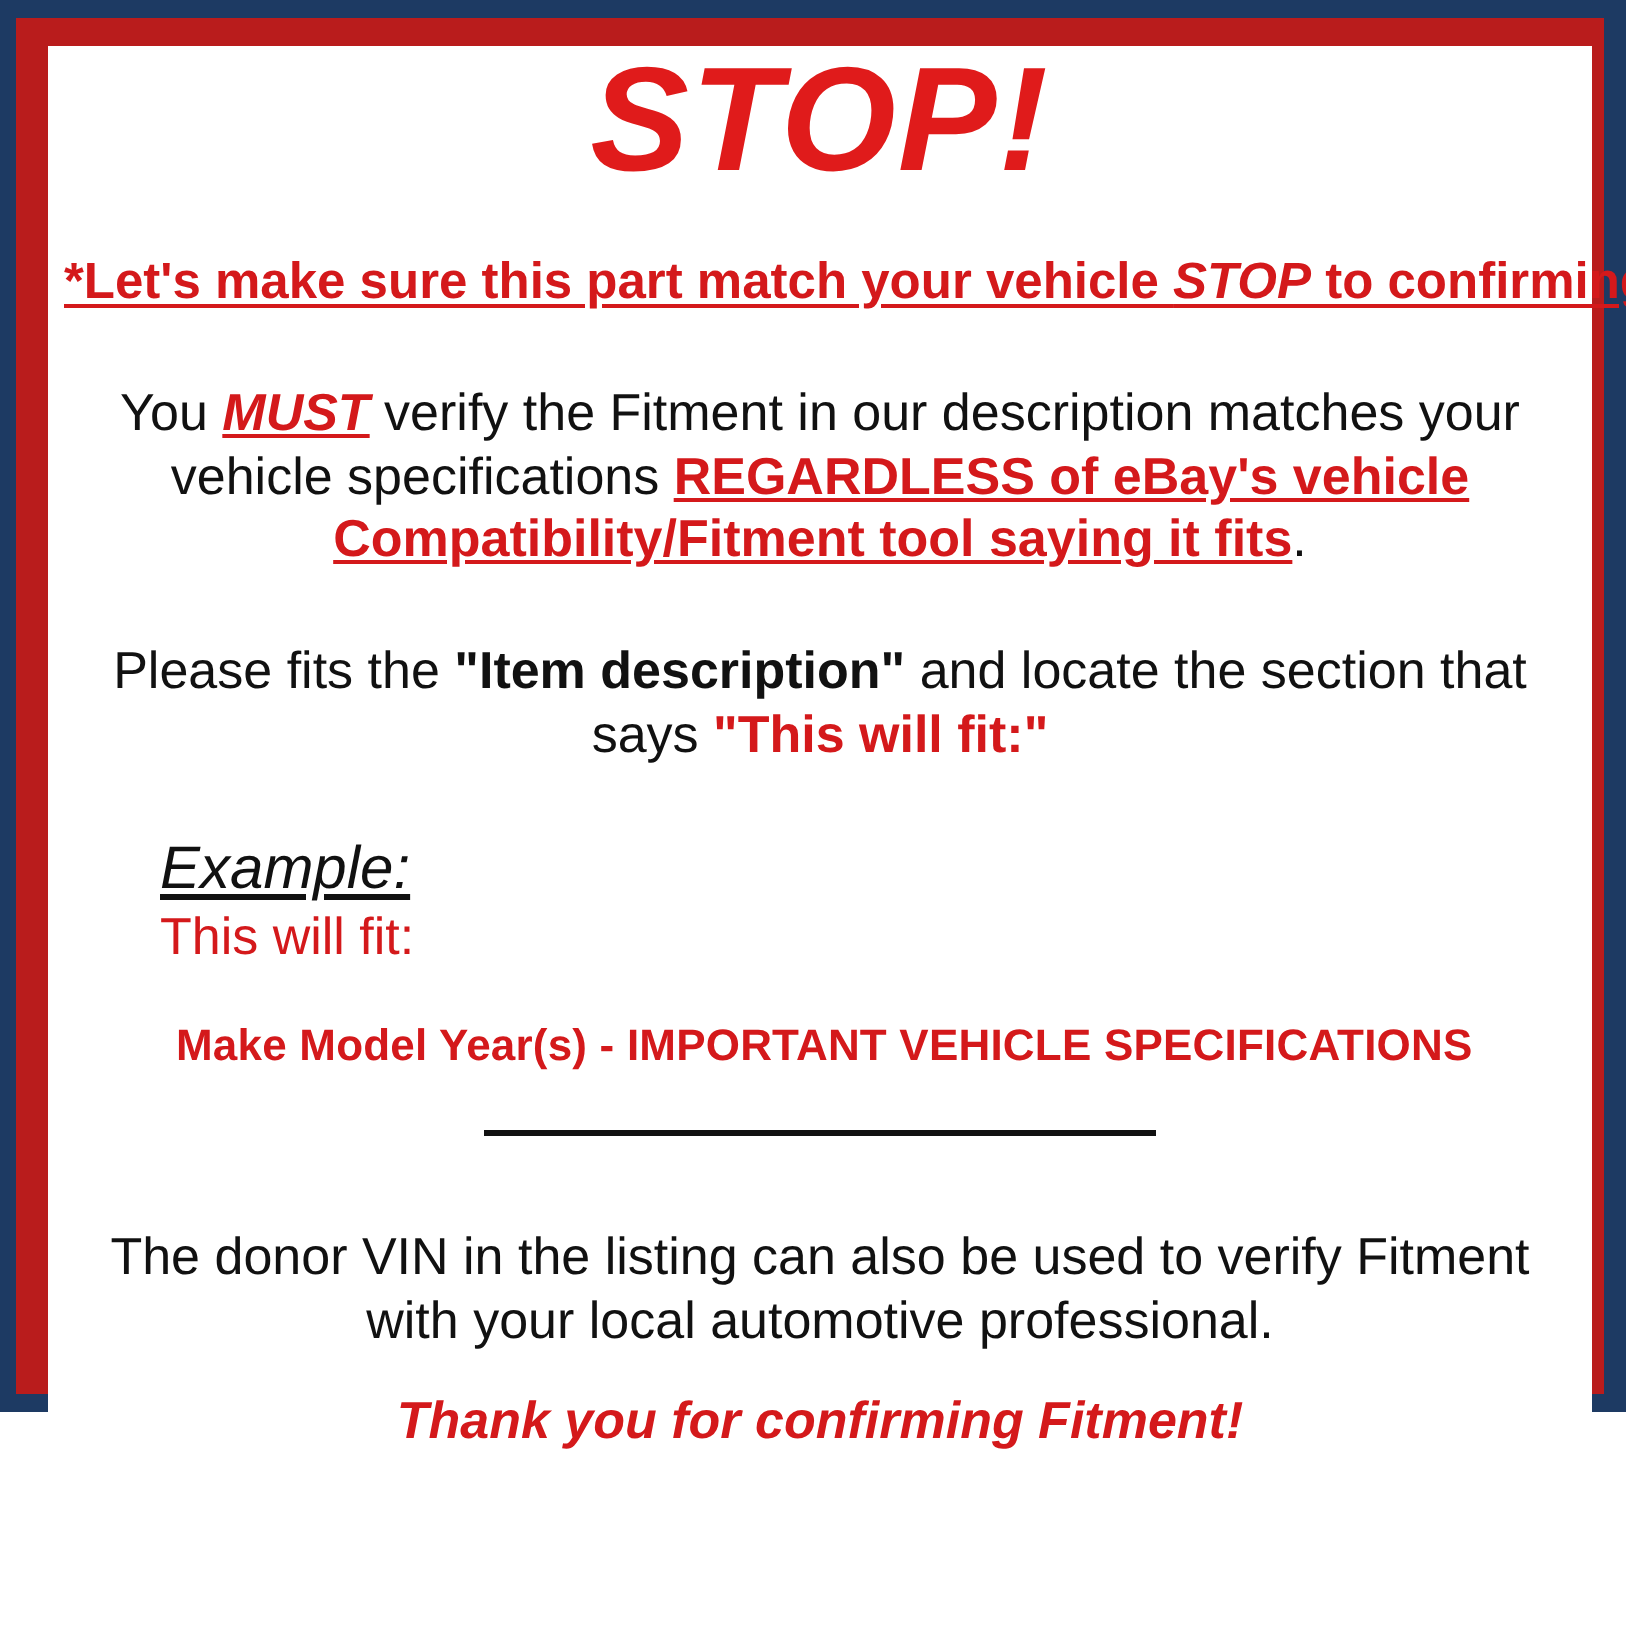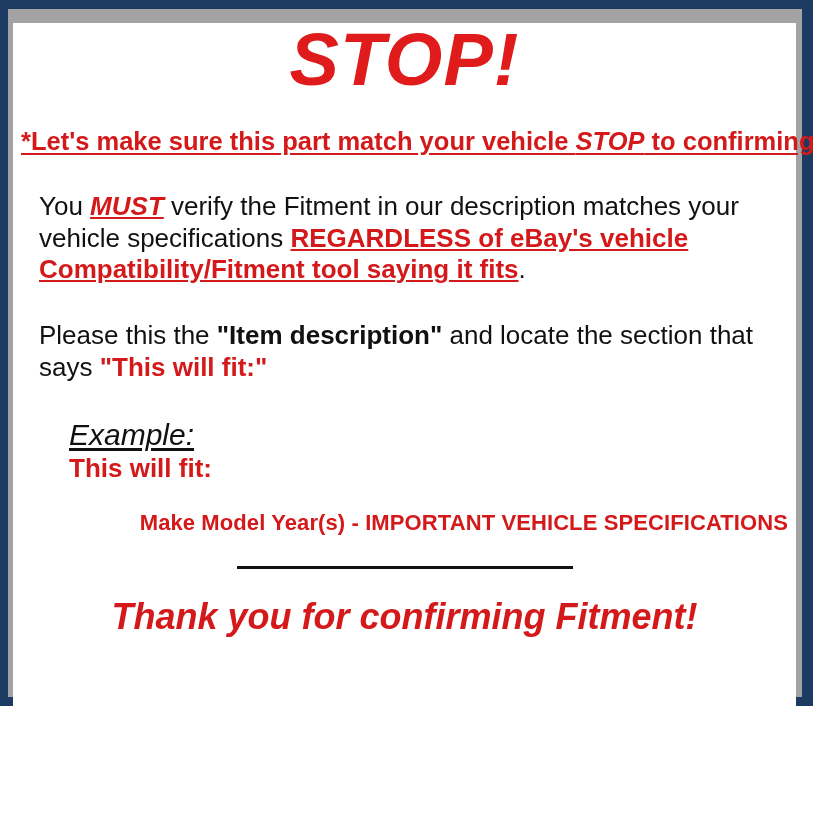--- a/index.html
+++ b/index.html
@@ -11,26 +11,26 @@
     width: 813px;
     height: 814px;
     overflow: hidden;
     font-family: "Liberation Sans", sans-serif;
   }
 
   #notice-card {
     box-sizing: border-box;
     width: 813px;
     height: 706px;
-    background: #a3a3a3;
+    background: #b91c1c;
     border-top: 9px solid #1d3a63;
     border-left: 8px solid #1d3a63;
     border-right: 11px solid #1d3a63;
     border-bottom: 9px solid #1d3a63;
-    padding: 0 6px 0 5px;
+    padding: 0 6px 0 16px;
     position: relative;
   }
 
   .inner {
     box-sizing: border-box;
     width: 100%;
     height: 100%;
     background: #ffffff;
     text-align: center;
     padding: 0 8px;
@@ -66,21 +66,21 @@
     font-style: italic;
   }
 
   
   .para {
     color: #111111;
     font-size: 26px;
     line-height: 1.22;
     margin: 0;
     padding: 0 18px;
-    text-align: left;
+    text-align: center;
   }
   .para.p-must   { margin-top: 36px; }
   .para.p-view   { margin-top: 34px; }
   .para.p-confirm{ margin-top: 28px; }
   .para.p-vin    { margin-top: 36px; }
   .red-b      { color: #d4191b; font-weight: bold; }
   .red-bi-u   { color: #d4191b; font-weight: bold; font-style: italic;
                 text-decoration: underline; text-underline-offset: 2px; }
   .red-b-u    { color: #d4191b; font-weight: bold;
                 text-decoration: underline; text-underline-offset: 2px; }
@@ -98,32 +98,31 @@
     font-style: italic;
     font-weight: normal;
     text-decoration: underline;
     text-underline-offset: 3px;
     line-height: 1.15;
     margin: 0;
   }
   .example-fit {
     color: #d4191b;
     font-size: 26px;
-    font-weight: bold;
+    font-weight: normal;
     line-height: 1.15;
     margin: 2px 0 0 0;
   }
   .example-spec {
     color: #d4191b;
     font-size: 22px;
     font-weight: bold;
     line-height: 1.15;
     margin: 26px 0 0 8px;
     letter-spacing: 0.1px;
-    text-align: right;
   }
 
   
   .divider-wrap {
     margin-top: 22px;
     height: 20px;
     text-align: center;
   }
   .divider {
     display: inline-block;
@@ -131,48 +130,49 @@
     height: 3px;
     background: #111111;
     vertical-align: middle;
   }
 
   
   .thanks {
     color: #d4191b;
     font-weight: bold;
     font-style: italic;
-    font-size: 36px;
+    font-size: 26px;
     line-height: 1.2;
     margin: 18px 0 0 0;
     text-align: center;
   }
 </style>
 </head>
 <body>
 
 <div id="notice-card">
   <div class="inner">
 
     <h1 class="stop-headline">STOP!</h1>
 
     <div class="subtitle-line"><span>*Let's make sure this part match your vehicle </span><span class="ital">STOP</span><span> to confirming*</span></div>
 
     <p class="para p-must"><span>You </span><span class="red-bi-u">MUST</span><span> verify the Fitment in our description matches your vehicle specifications </span><span class="red-b-u">REGARDLESS of eBay's vehicle Compatibility/Fitment tool saying it fits</span><span>.</span></p>
 
-    <p class="para p-view"><span>Please this the </span><span class="blk-b">"Item description"</span><span> and locate the section that says </span><span class="red-b">"This will fit:"</span></p>
+    <p class="para p-view"><span>Please fits the </span><span class="blk-b">"Item description"</span><span> and locate the section that says </span><span class="red-b">"This will fit:"</span></p>
 
     <div class="example-block">
       <div class="example-label">Example:</div>
       <div class="example-fit">This will fit:</div>
       <div class="example-spec">Make Model Year(s) - IMPORTANT VEHICLE SPECIFICATIONS</div>
     </div>
 
     <div class="divider-wrap">
       <span class="divider"></span>
     </div>
 
 
+    <p class="para p-vin">The donor VIN in the listing can also be used to verify Fitment with your local automotive professional.</p>
 
     <p class="thanks">Thank you for confirming Fitment!</p>
 
   </div>
 </div>
 
 </body></html>

